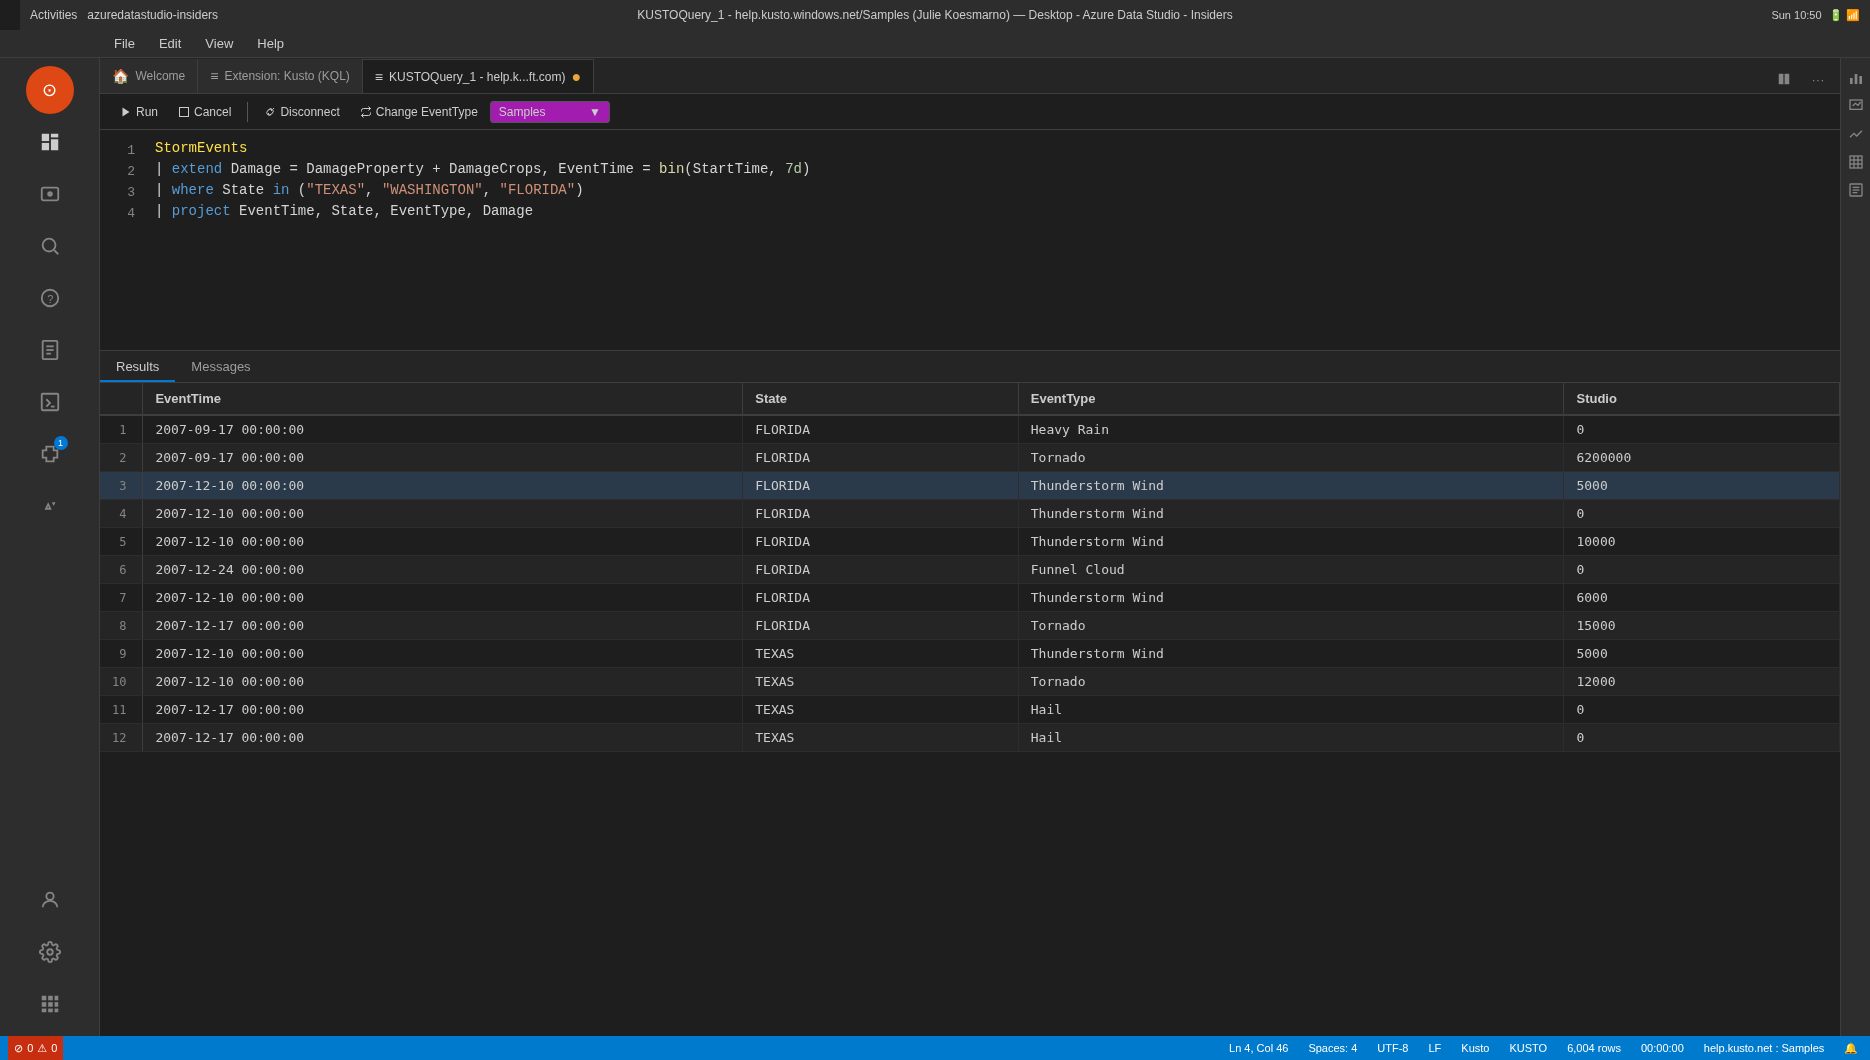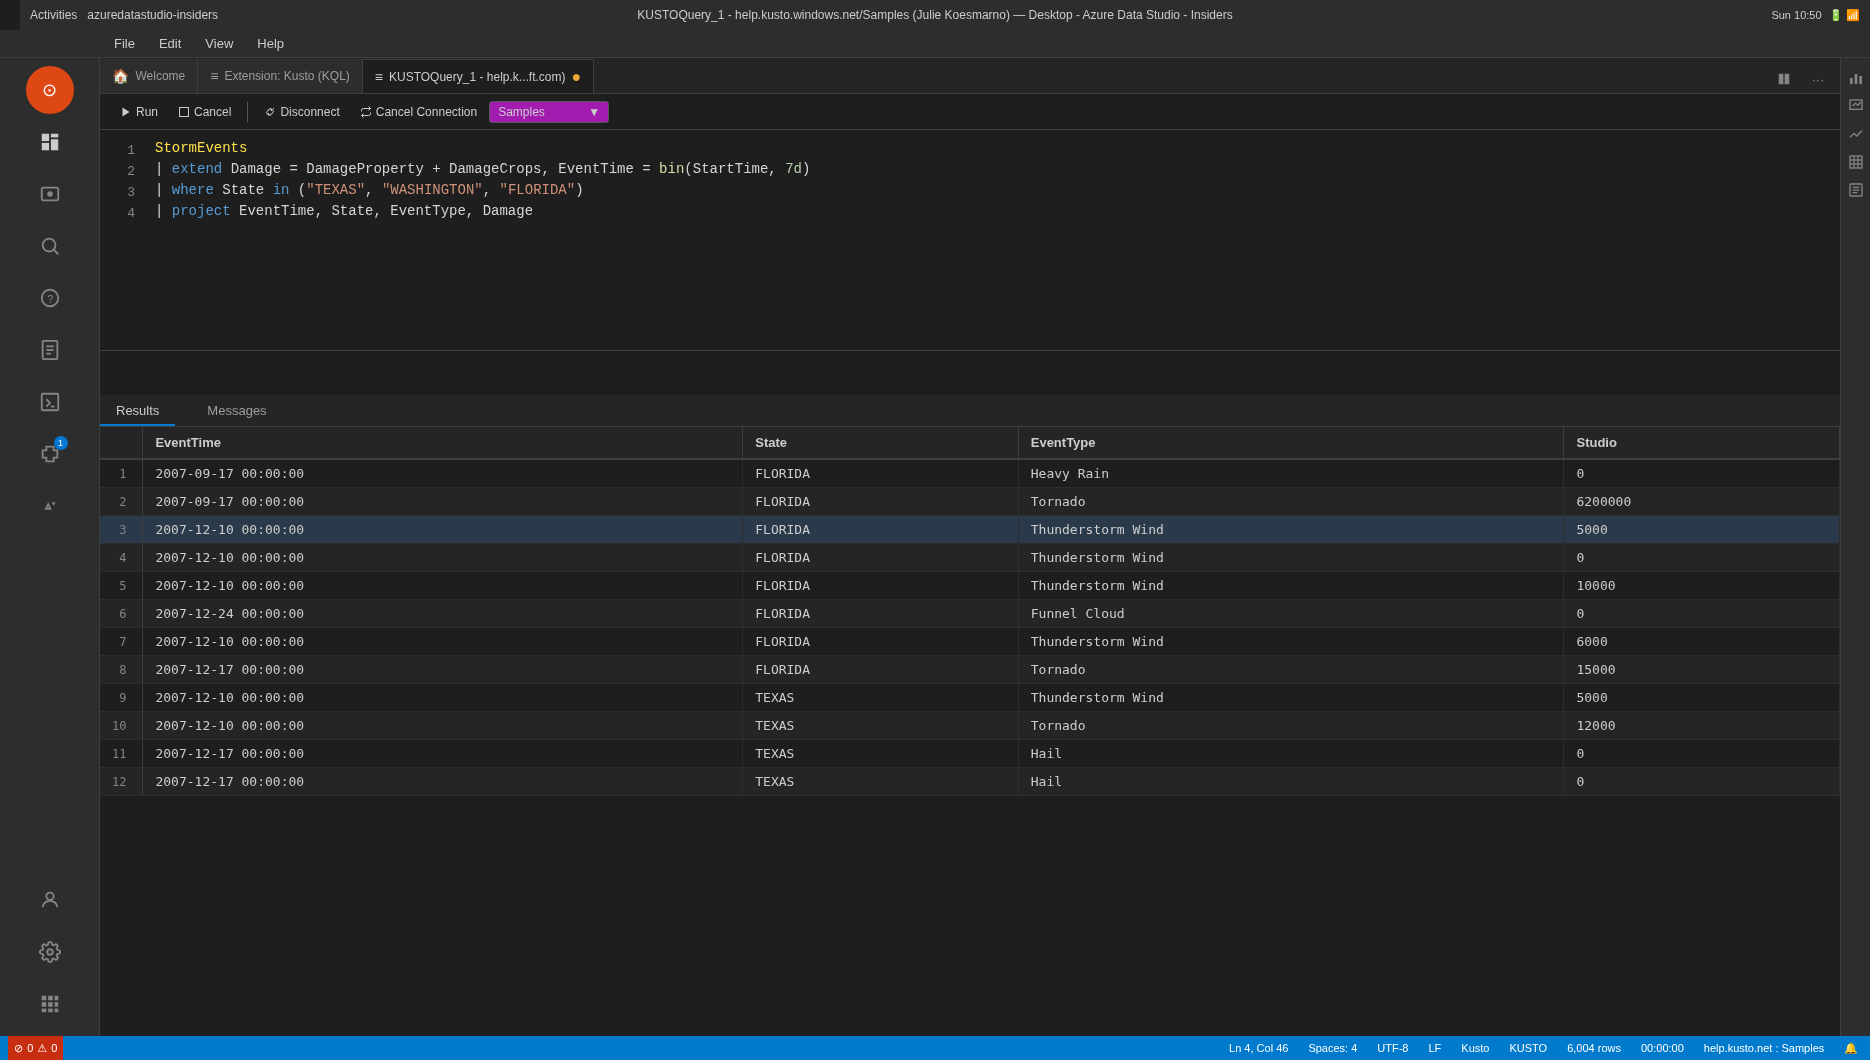--- a/index.html
+++ b/index.html
@@ -230,23 +230,22 @@
       height: 500px;
       display: flex;
       flex-direction: column;
       border-top: 1px solid #3e3e3e;
     }
     .results-tabs {
       height: 32px;
       background: #252526;
       display: flex;
       align-items: flex-end;
-      gap: 16px;
+      gap: 0;
       border-bottom: 1px solid #3e3e3e;
-      margin-top: 44px;
     }
     .results-tab {
       padding: 6px 16px;
       font-size: 13px;
       cursor: pointer;
       color: #9d9d9d;
       border-bottom: 2px solid transparent;
     }
     .results-tab.active {
       color: #cccccc;
@@ -502,21 +501,21 @@
             </svg>
           <span>Disconnect</span>
         </div>
         <div class="toolbar-btn">
           <svg width="12" height="12" viewBox="0 0 24 24" fill="none" stroke="#cccccc" stroke-width="2">
               <path d="M17 1l4 4-4 4"></path>
               <path d="M3 11V9a4 4 0 0 1 4-4h14"></path>
               <path d="M7 23l-4-4 4-4"></path>
               <path d="M21 13v2a4 4 0 0 1-4 4H3"></path>
             </svg>
-          <span>Cancel Connection</span>
+          <span>Change EventType</span>
         </div>
         <div class="toolbar-dropdown">
           <span>Samples</span>
           <span style="margin-left:auto;">▼</span>
         </div>
       </div>
 
       <div style="flex:1; display:flex; flex-direction:column; overflow:hidden;">
 
         <div class="code-editor" style="max-height:220px; min-height:100px;">

